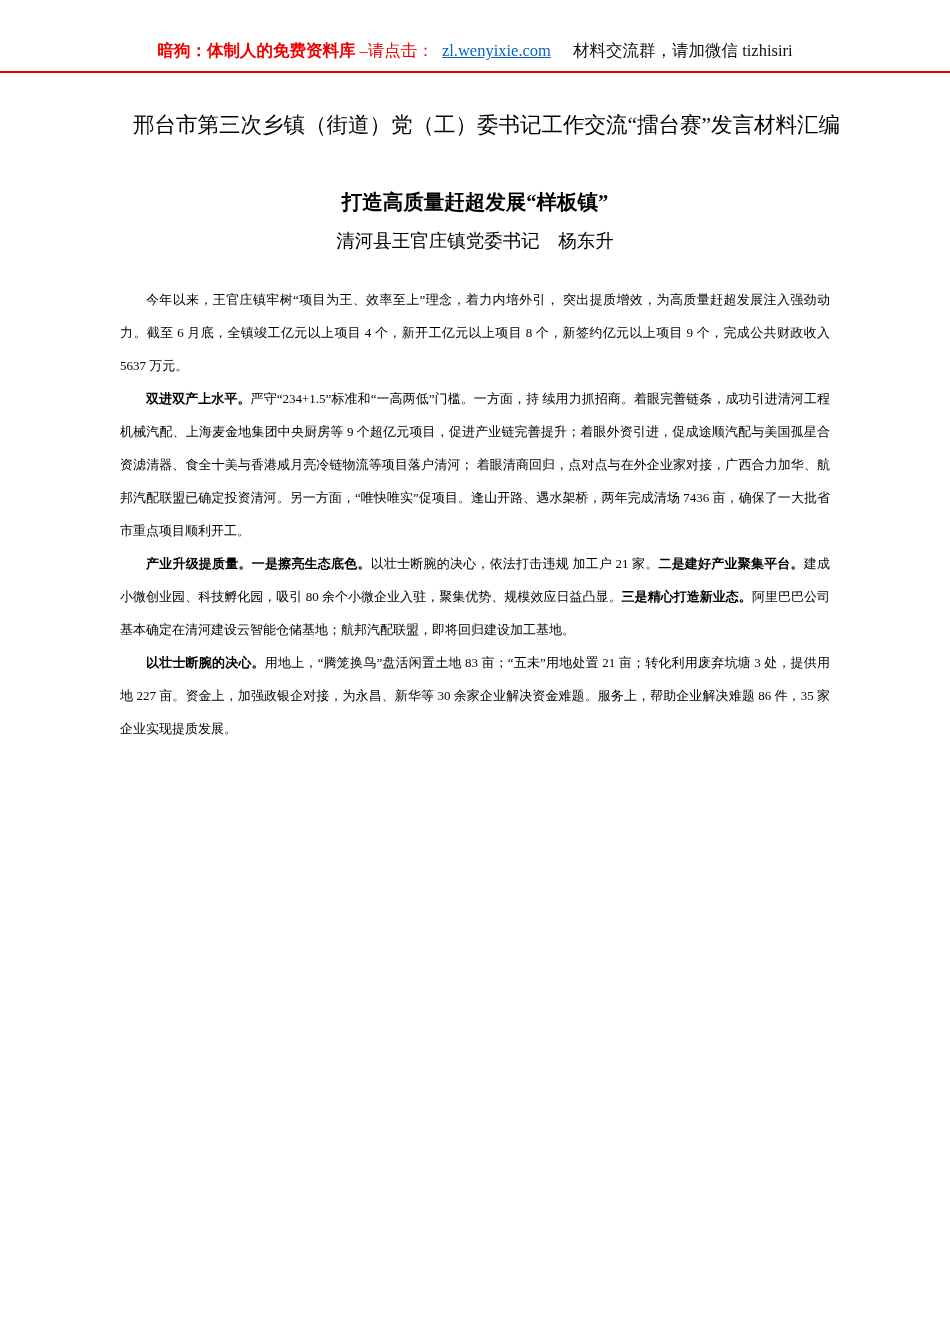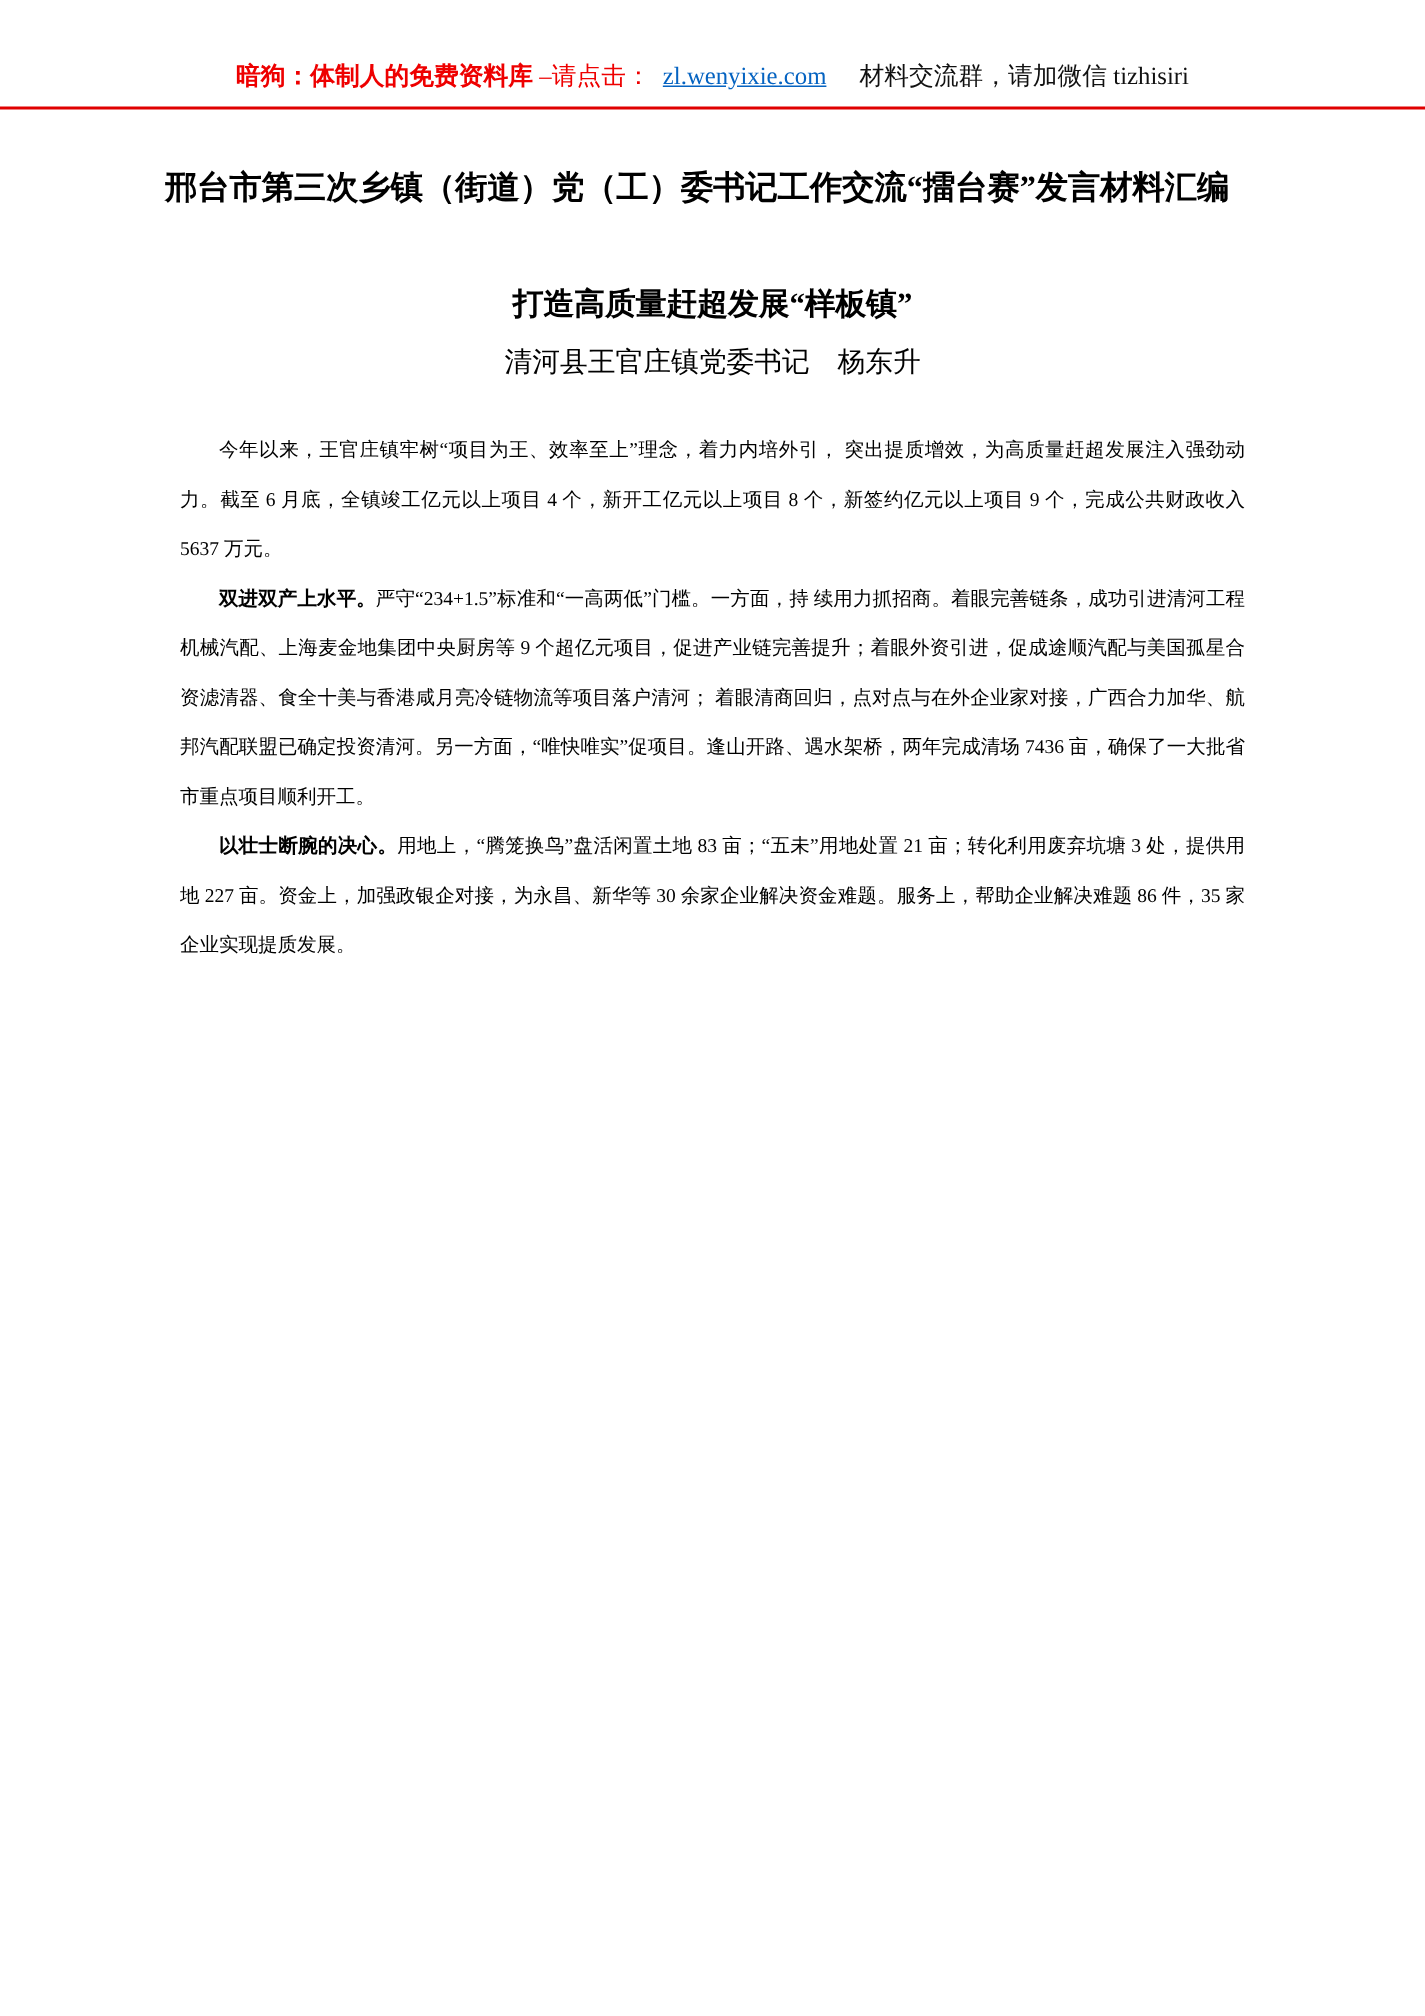--- a/index.html
+++ b/index.html
@@ -34,23 +34,23 @@
   .red-rule {
     margin-top: 10px;
     border-top: 2px solid #e00000;
     width: 100%;
     height: 0;
   }
 
   
   .doc-title {
     margin: 36px 110px 0 110px;
-    text-align: left;
+    text-align: right;
     font-size: 21.5px;
-    font-weight: bold;
+    font-weight: normal;
     line-height: 1.5;
   }
   .date-line {
     margin-top: 8px;
     text-align: center;
     font-size: 18px;
   }
   .article-title {
     margin-top: 46px;
     text-align: center;
@@ -93,19 +93,20 @@
   <h2 class="article-title">打造高质量赶超发展“样板镇”</h2>
 
   <p class="byline">清河县王官庄镇党委书记　杨东升</p>
 
   <div class="body-text">
 
     <p class="par"><span>今年以来，王官庄镇牢树“项目为王、效率至上”理念，着力内培外引， 突出提质增效，为高质量赶超发展注入强劲动力。截至 6 月底，全镇竣工亿元以上项目 4 个，新开工亿元以上项目 8 个，新签约亿元以上项目 9 个，完成公共财政收入 5637 万元。</span></p>
 
     <p class="par"><span class="b">双进双产上水平。</span><span>严守“234+1.5”标准和“一高两低”门槛。一方面，持 续用力抓招商。着眼完善链条，成功引进清河工程机械汽配、上海麦金地集团中央厨房等 9 个超亿元项目，促进产业链完善提升；着眼外资引进，促成途顺汽配与美国孤星合资滤清器、食全十美与香港咸月亮冷链物流等项目落户清河； 着眼清商回归，点对点与在外企业家对接，广西合力加华、航邦汽配联盟已确定投资清河。另一方面，“唯快唯实”促项目。逢山开路、遇水架桥，两年完成清场 7436 亩，确保了一大批省市重点项目顺利开工。</span></p>
 
+    <p class="par"><span class="b">产业升级提质量。一是擦亮生态底色。</span><span>以壮士断腕的决心，依法打击违规 加工户 21 家。</span><span class="b">二是建好产业聚集平台。</span><span>建成小微创业园、科技孵化园，吸引 80 余个小微企业入驻，聚集优势、规模效应日益凸显。</span><span class="b">三是精心打造新业态。</span><span>阿里巴巴公司基本确定在清河建设云智能仓储基地；航邦汽配联盟，即将回归建设加工基地。</span></p>
 
     <p class="par"><span class="b">以壮士断腕的决心。</span><span>用地上，“腾笼换鸟”盘活闲置土地 83 亩；“五未”用地处置 21 亩；转化利用废弃坑塘 3 处，提供用地 227 亩。资金上，加强政银企对接，为永昌、新华等 30 余家企业解决资金难题。服务上，帮助企业解决难题 86 件，35 家企业实现提质发展。</span></p>
 
 
   </div>
 
 </div>
 
 </body></html>

